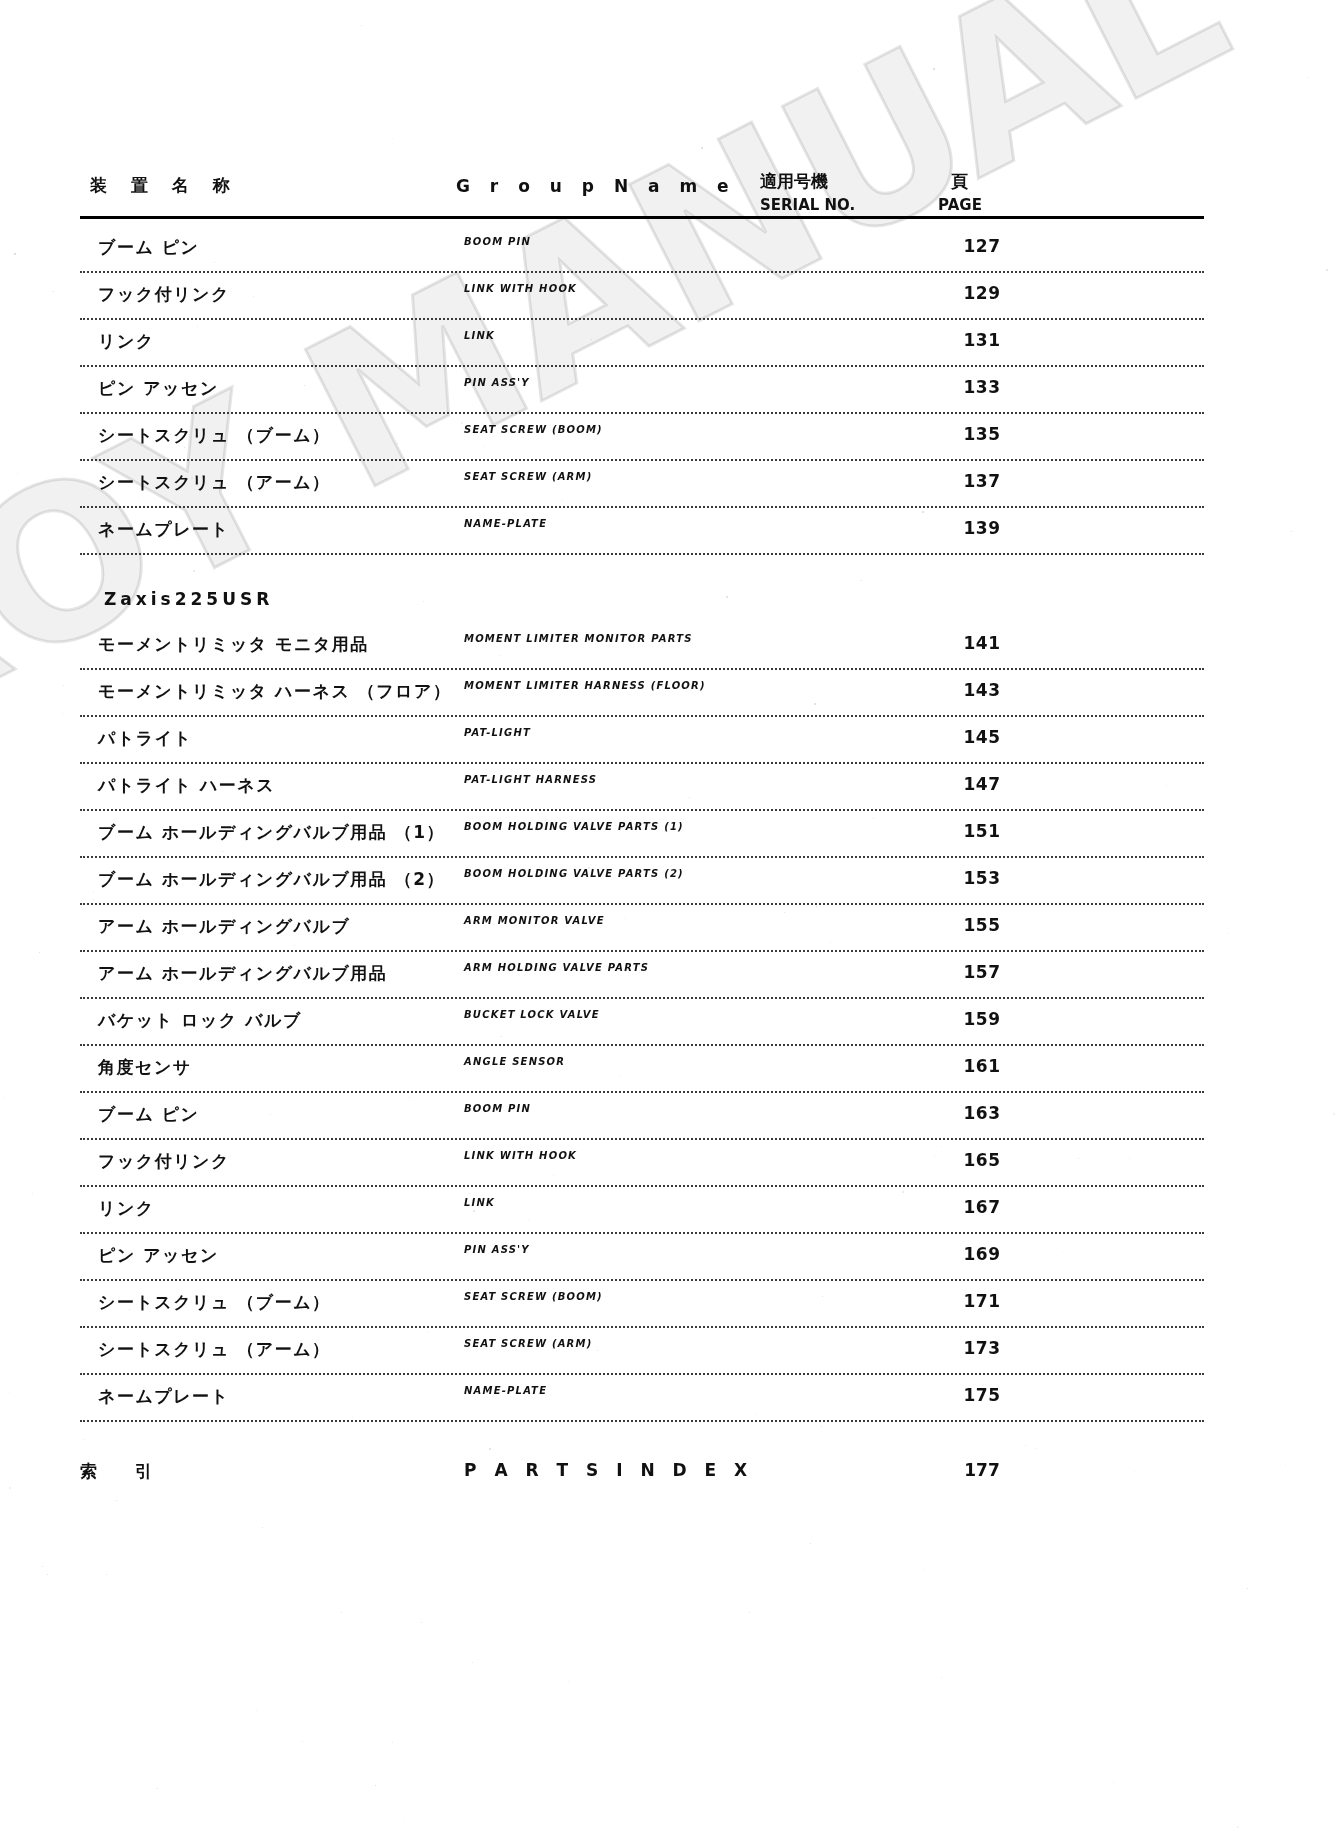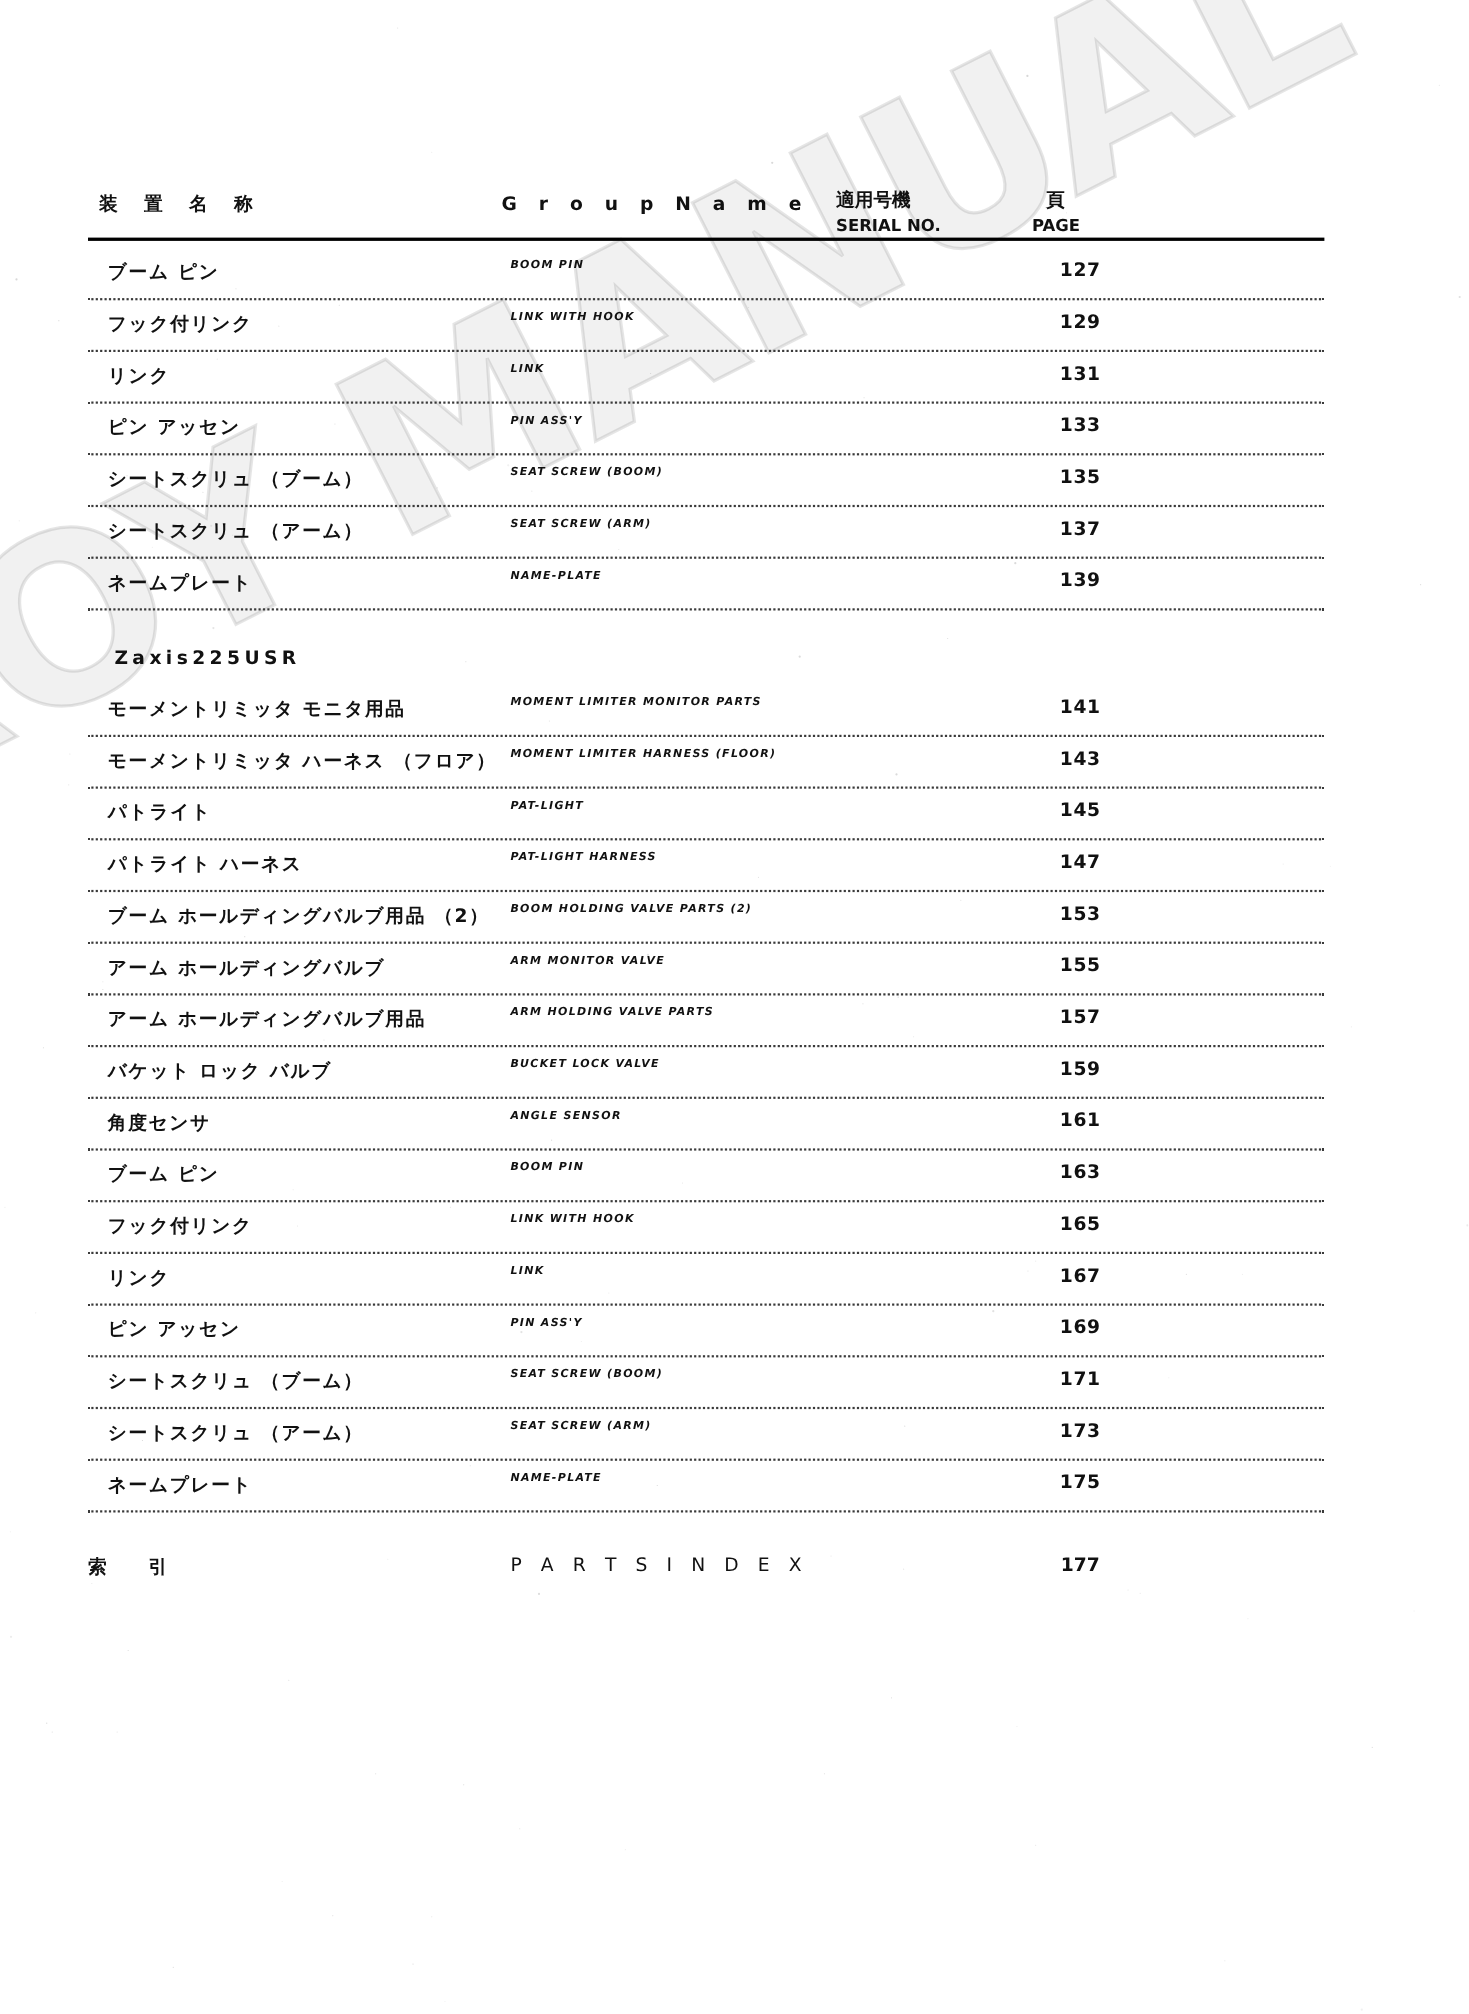--- a/index.html
+++ b/index.html
@@ -187,21 +187,21 @@
   .f-jp {
     left: 0px;
     letter-spacing: 16px;
     font-size: 17px;
     font-weight: bold;
   }
   .f-en {
     left: 384px;
     letter-spacing: 6px;
     font-size: 17px;
-    font-weight: normal;
+    font-weight: bold;
   }
   .f-page {
     left: 862px;
     width: 80px;
     text-align: center;
     font-size: 17px;
     font-weight: bold;
   }
 </style>
 </head>
@@ -295,20 +295,26 @@
           <div class="cell c-jp">パトライト</div>
           <div class="cell c-en">PAT-LIGHT</div>
           <div class="cell c-serial"></div>
           <div class="cell c-page">145</div>
         </div>
         <div class="row">
           <div class="cell c-jp">パトライト ハーネス</div>
           <div class="cell c-en">PAT-LIGHT HARNESS</div>
           <div class="cell c-serial"></div>
           <div class="cell c-page">147</div>
+        </div>
+        <div class="row">
+          <div class="cell c-jp">ブーム ホールディングバルブ用品 （1）</div>
+          <div class="cell c-en">BOOM HOLDING VALVE PARTS (1)</div>
+          <div class="cell c-serial"></div>
+          <div class="cell c-page">151</div>
         </div>
         <div class="row">
           <div class="cell c-jp">ブーム ホールディングバルブ用品 （2）</div>
           <div class="cell c-en">BOOM HOLDING VALVE PARTS (2)</div>
           <div class="cell c-serial"></div>
           <div class="cell c-page">153</div>
         </div>
         <div class="row">
           <div class="cell c-jp">アーム ホールディングバルブ</div>
           <div class="cell c-en">ARM MONITOR VALVE</div>

